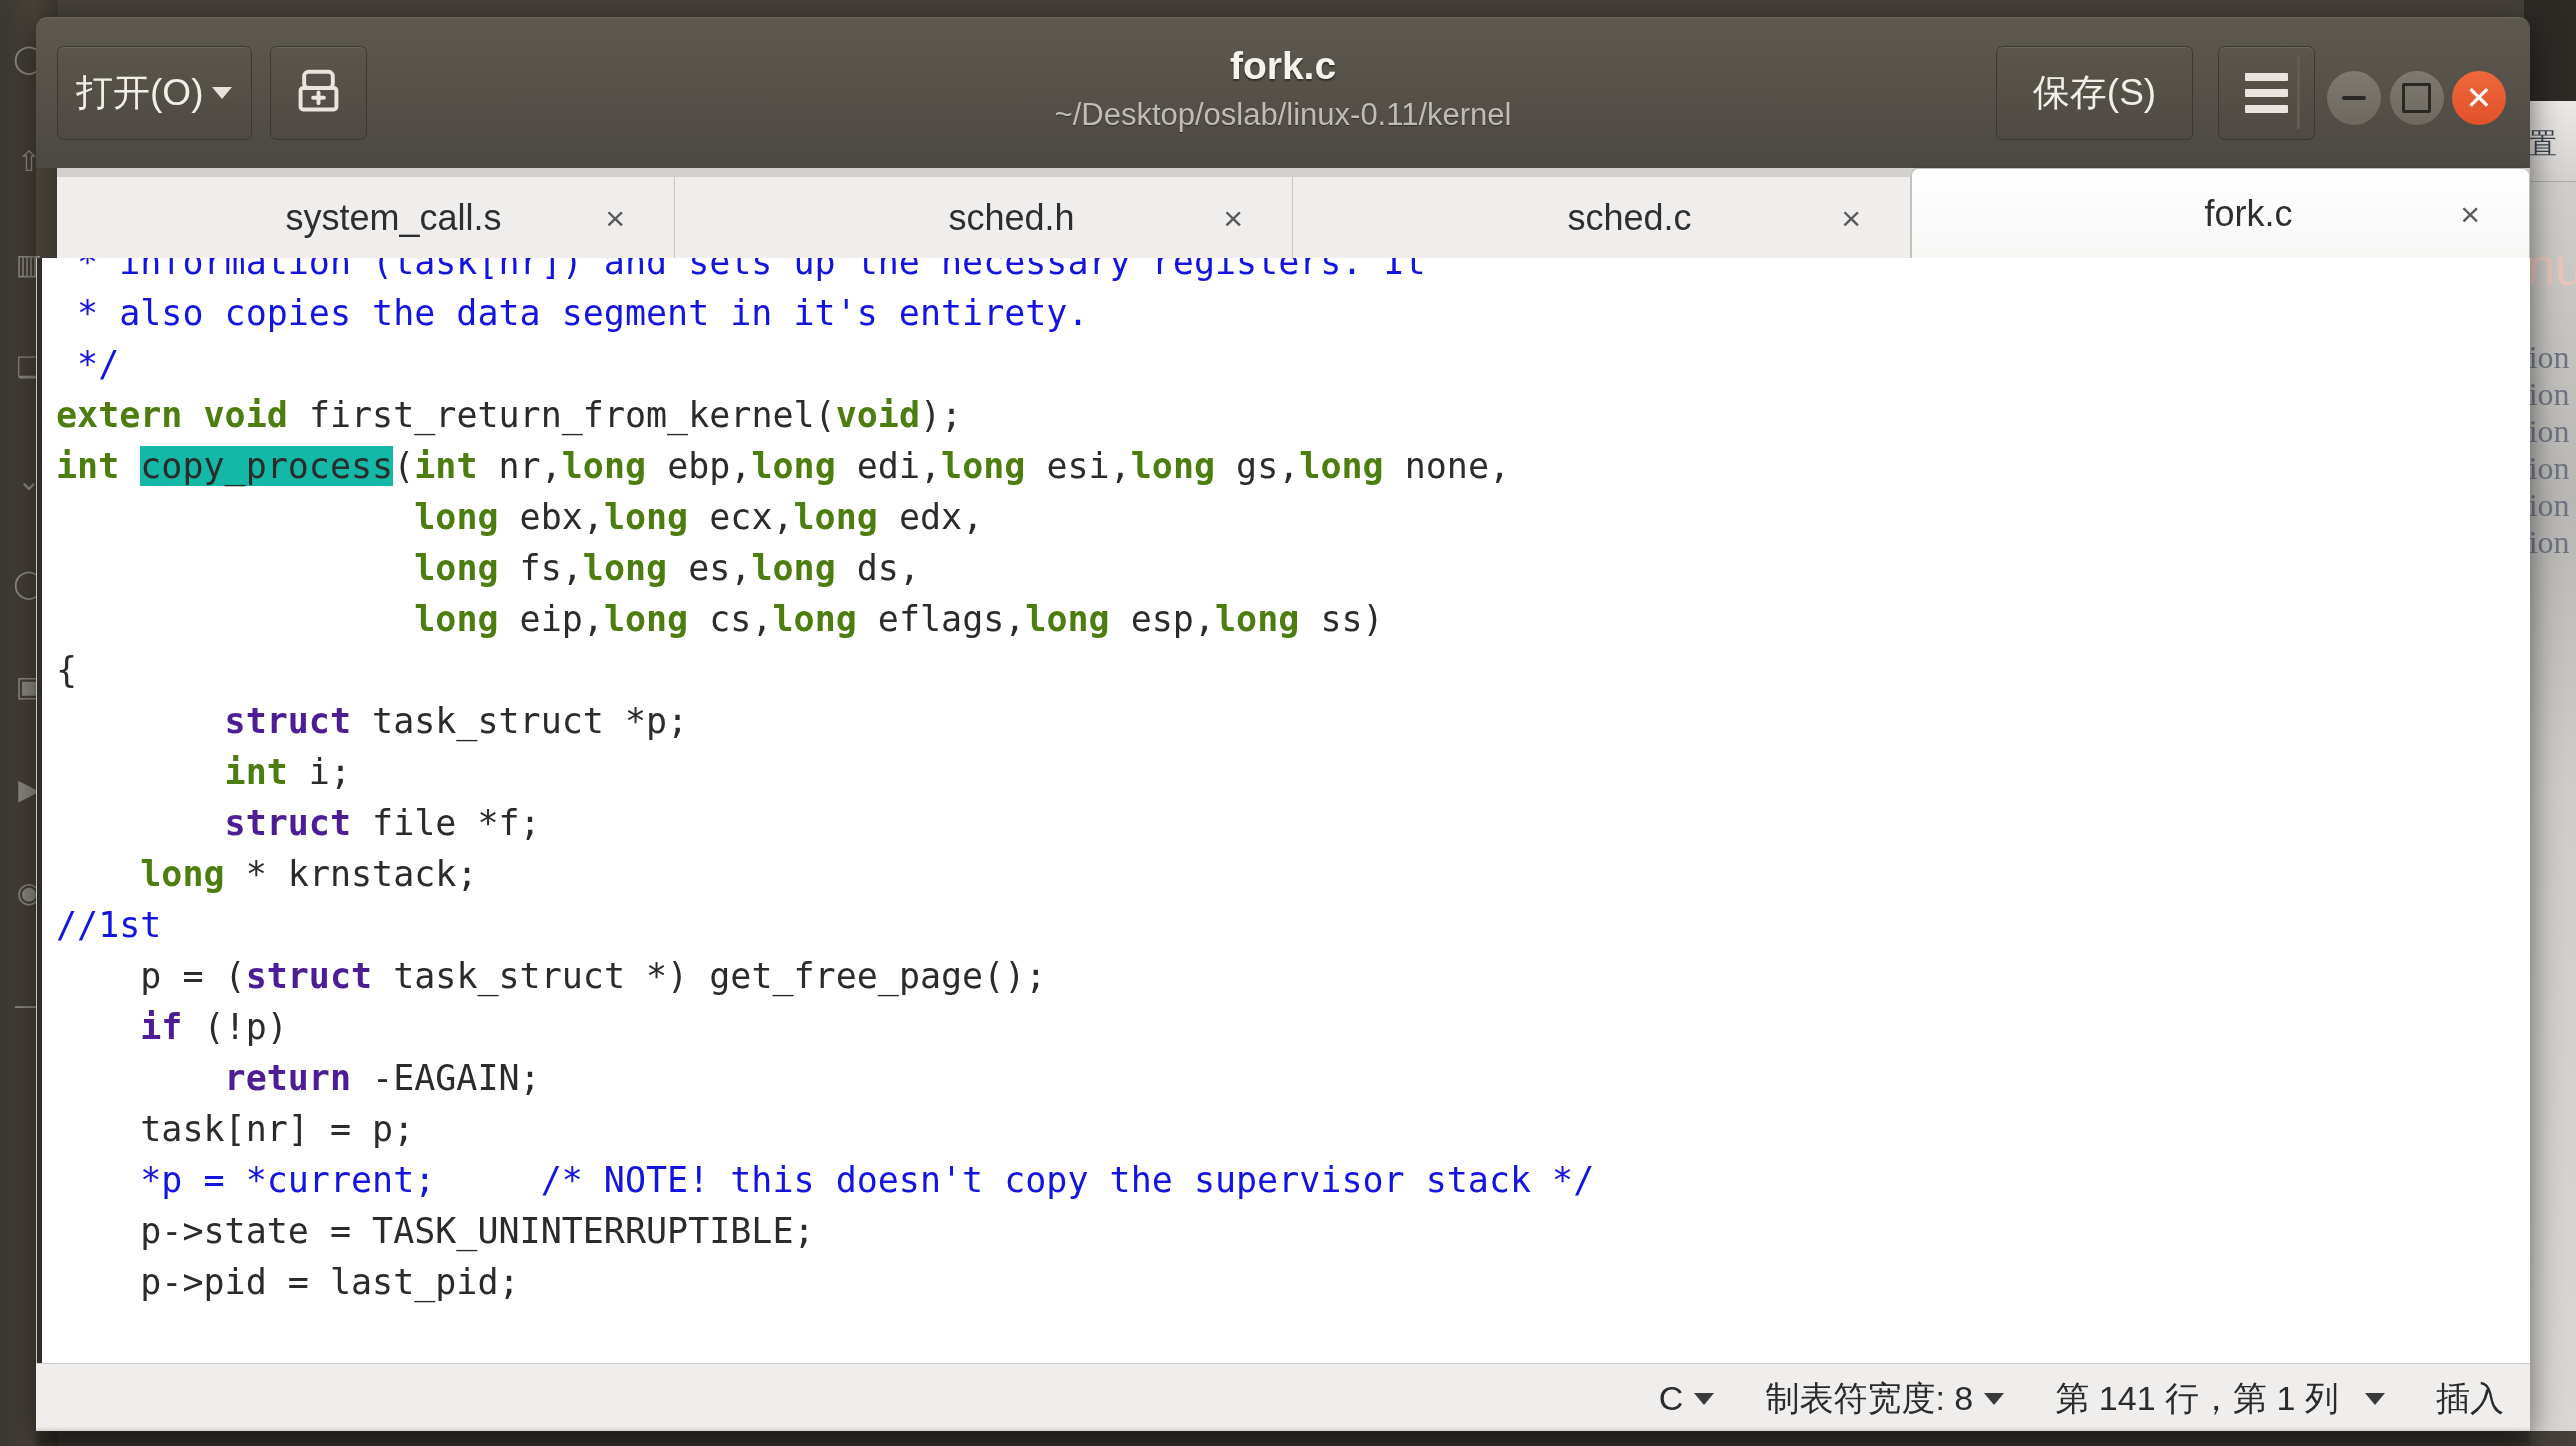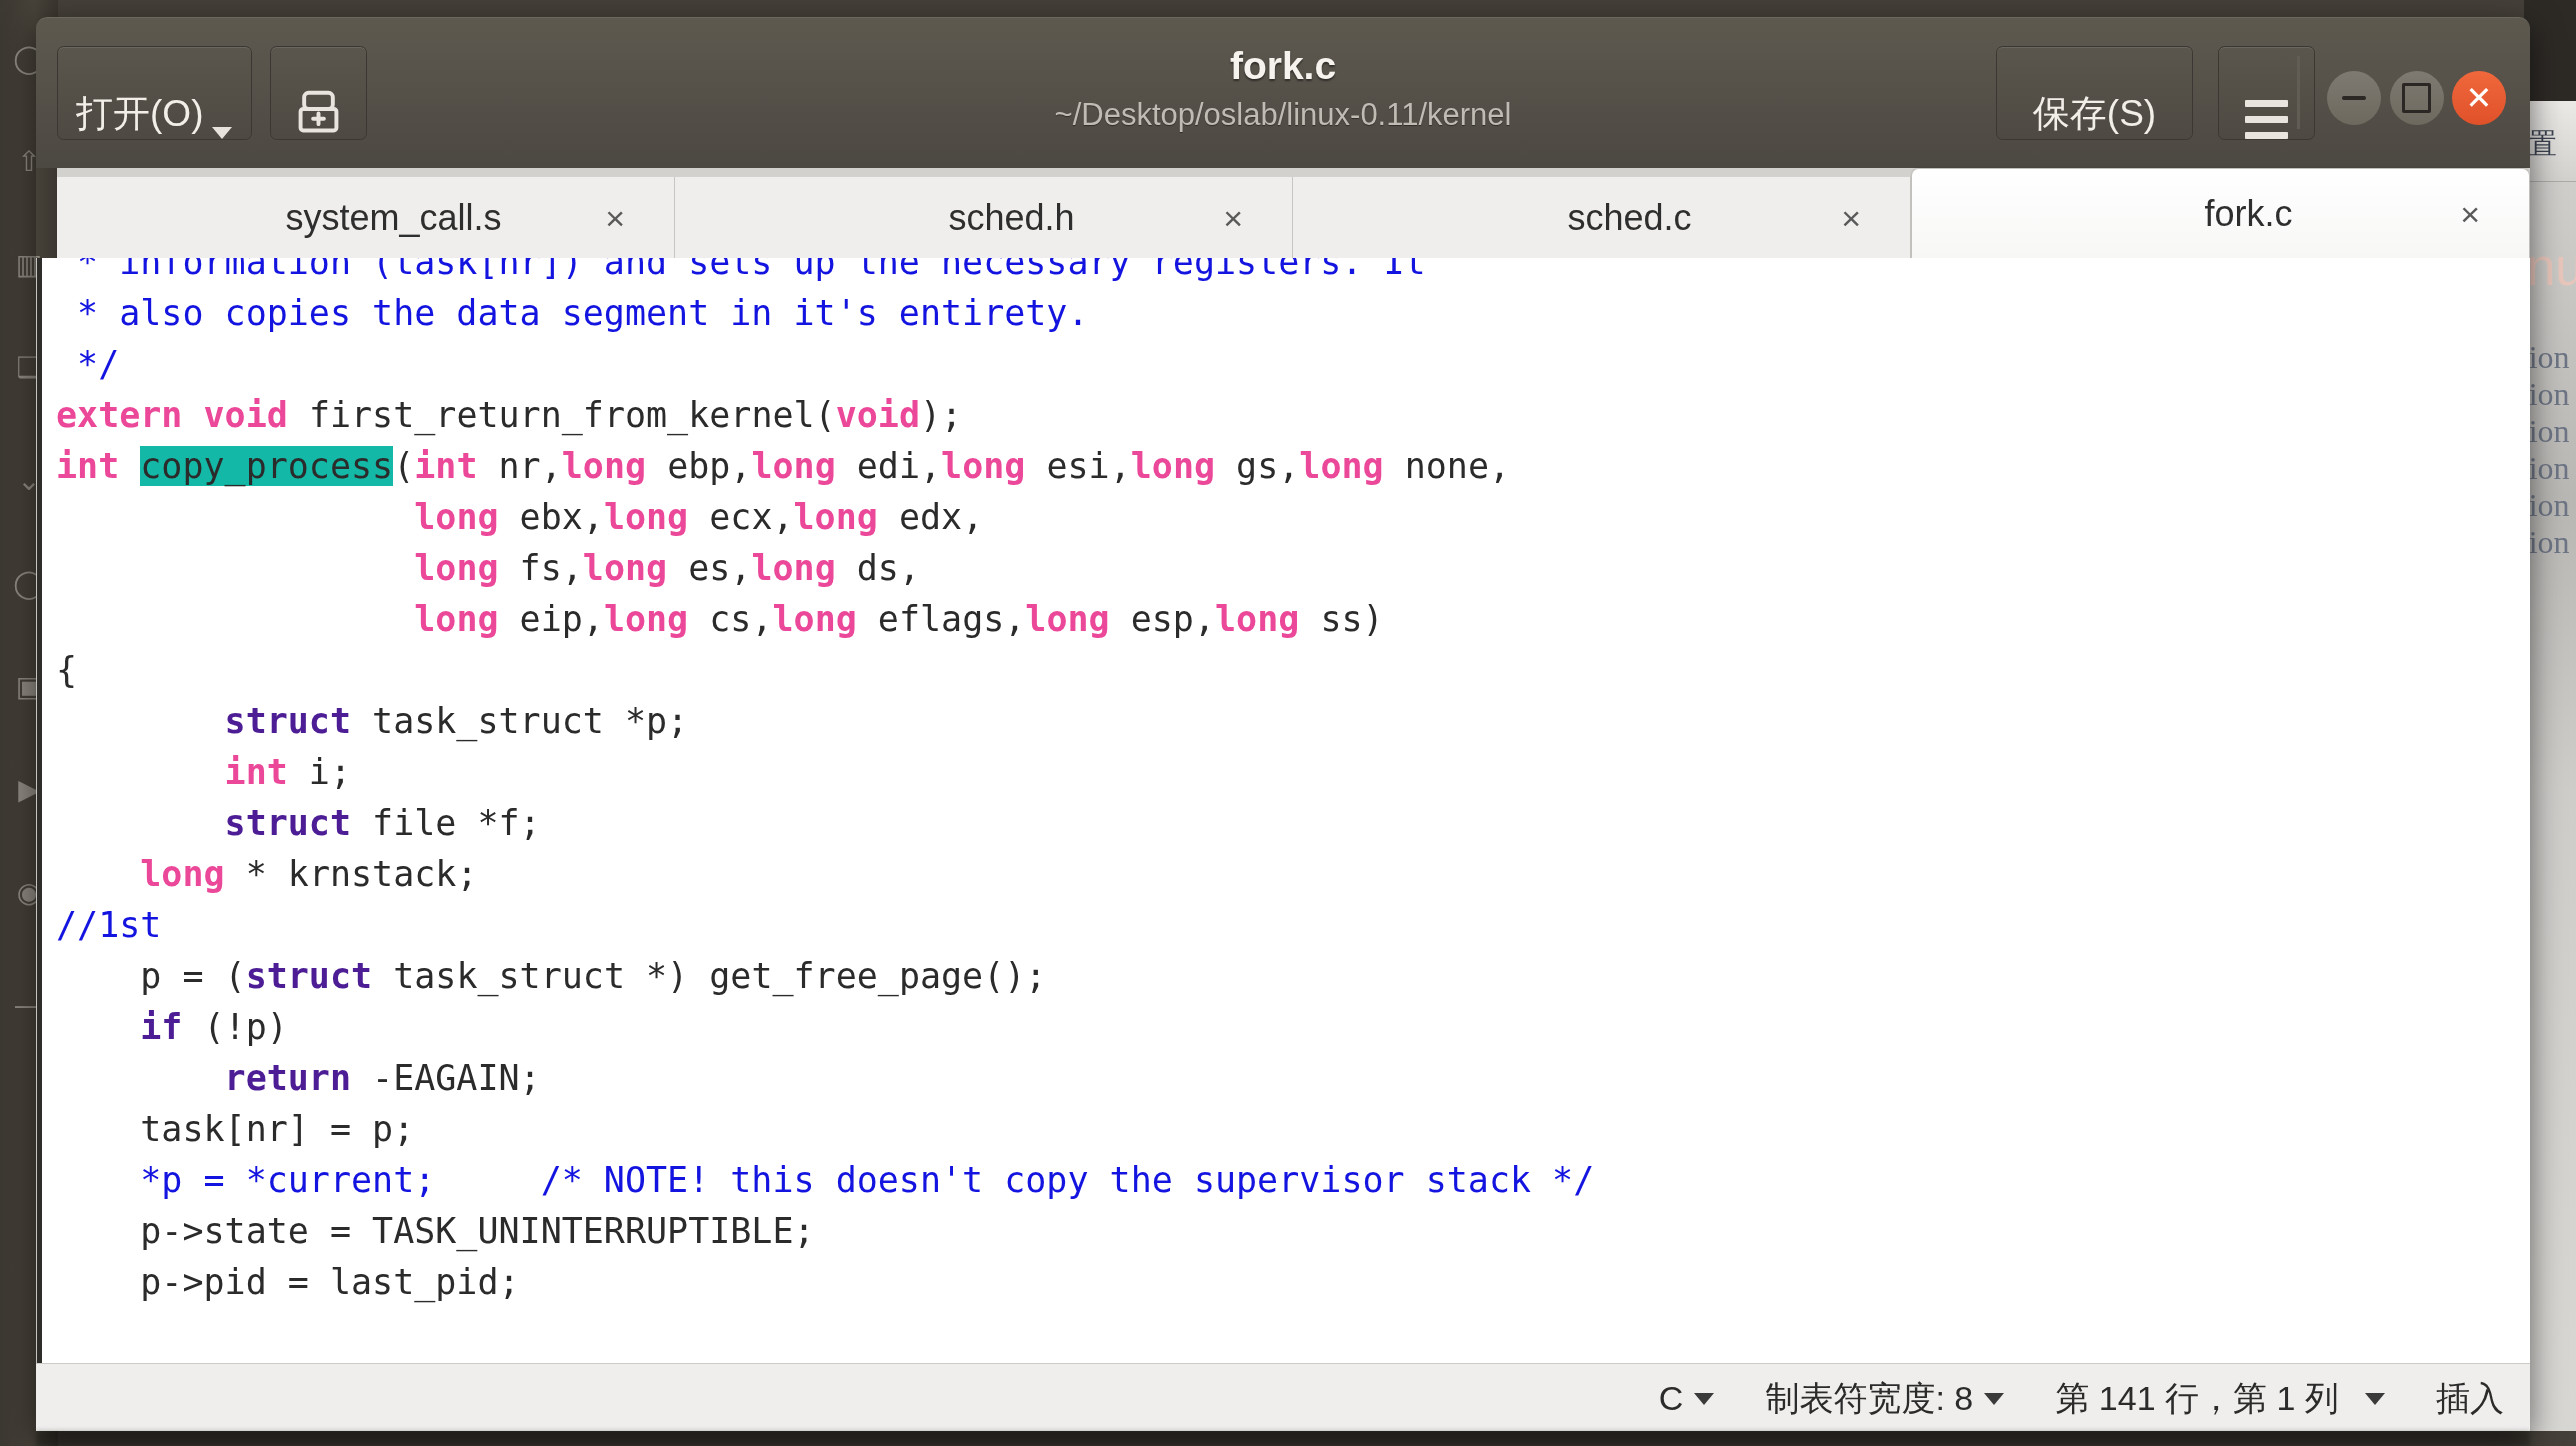--- a/index.html
+++ b/index.html
@@ -55,21 +55,21 @@
     position:relative;height:150px;
     background:linear-gradient(180deg,#5d594f 0%,#56524a 45%,#4c4842 100%);
     border-top:0.9px solid #6d685d;
     border-radius:11.2px 11.2px 0 0;
   }
   .hb-btn{
     position:absolute;top:28px;height:94px;box-sizing:border-box;
     background:linear-gradient(180deg,#5a564d,#4e4a43);
     border:0.9px solid #3b3833;border-radius:6.6px;
     box-shadow:inset 0 0.9px 0 rgba(255,255,255,.10);
-    color:#f2efe9;display:flex;align-items:flex-end;justify-content:center;
+    color:#f2efe9;display:flex;align-items:center;justify-content:center;
     gap:5px;cursor:default;
   }
   #btn-open{left:20.6px;width:195px;font-size:37px;}
   #btn-open .caret{
     width:0;height:0;border-left:10.3px solid transparent;border-right:10.3px solid transparent;
     border-top:12px solid #e7e3dc;margin-left:3.7px;
   }
   #btn-newtab{left:234px;width:97px;}
   #btn-save{right:337px;width:197px;font-size:37px;}
   #btn-menu{right:215px;width:97px;}
@@ -130,21 +130,21 @@
     border-left:0.9px solid #c6c4c0;
   }
   #gutterline{position:absolute;left:0;top:0;bottom:0;width:4.7px;background:#2f2d2a;}
   #code{
     position:absolute;left:0;top:-20.6px;right:0;
     font-family:"DejaVu Sans Mono","Liberation Mono",monospace;
     font-size:35px;line-height:51px;color:#2b2b2b;
     white-space:pre;padding-left:19px;
   }
   .cmt{color:#1414e0;}
-  .kw{color:#ec4899;font-weight:bold;}
+  .kw{color:#4d7c0f;font-weight:bold;}
   .kw2{color:#4c1d95;font-weight:bold;}
   .hl{background:#14b8a6;}
 
   
   #statusbar{
     position:relative;height:69px;background:#efeeec;
     border-top:0.9px solid #cdcbc7;
     display:flex;align-items:center;justify-content:flex-end;
     font-size:34px;color:#2b2b2b;padding-right:26px;gap:0;
   }

